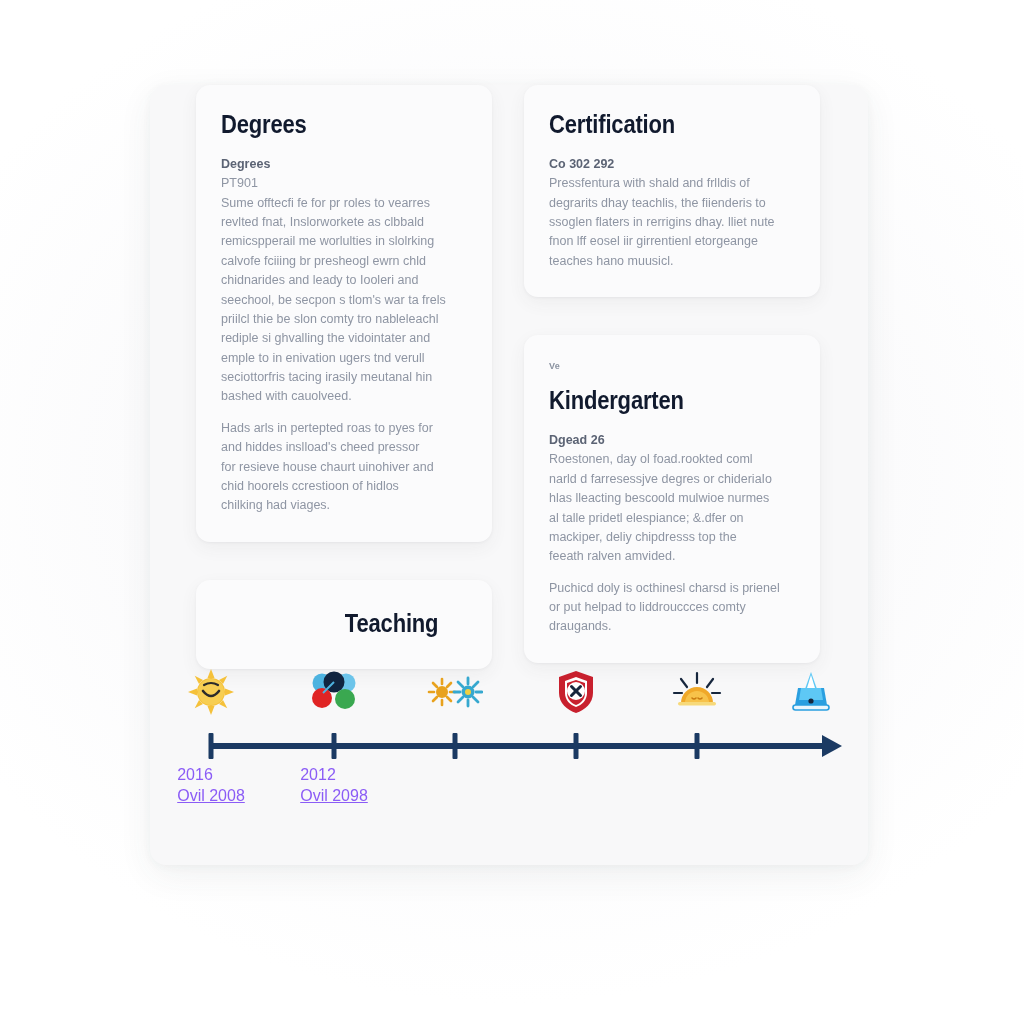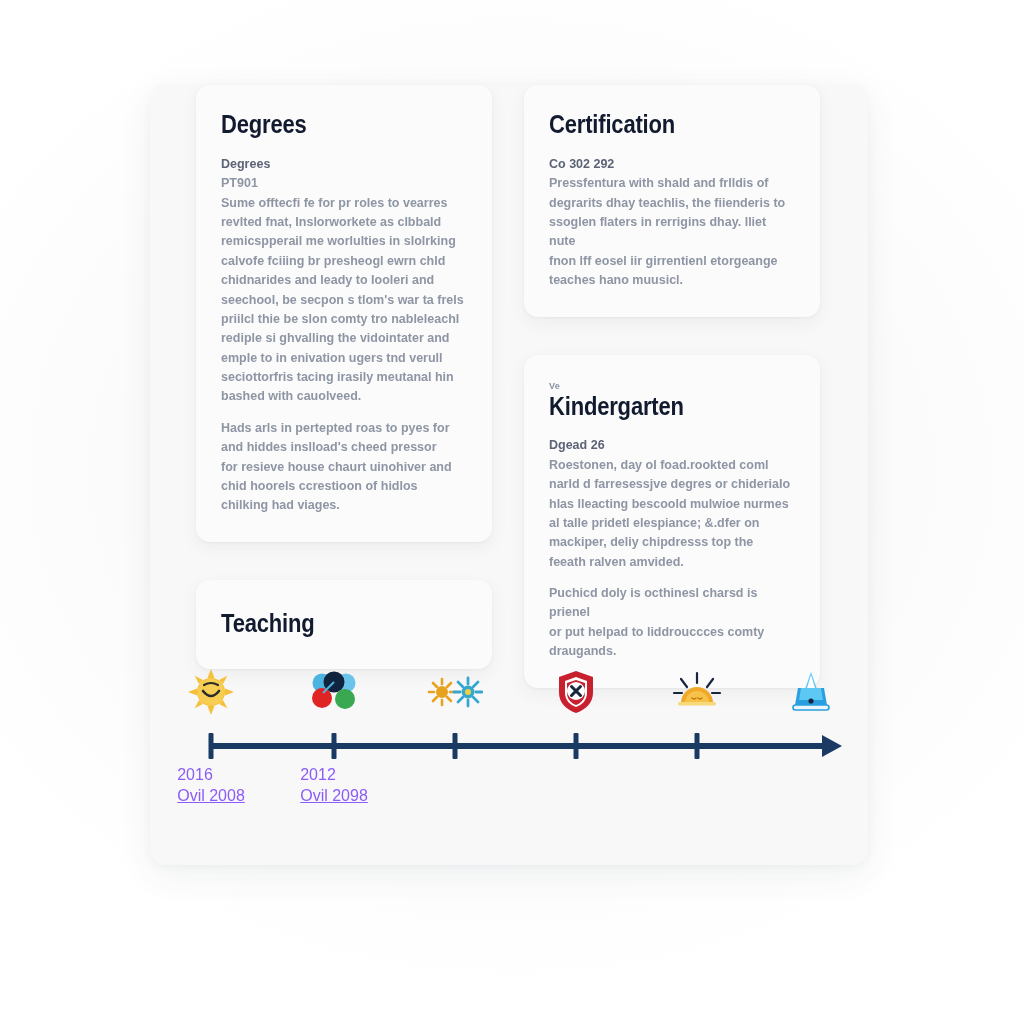--- a/index.html
+++ b/index.html
@@ -59,21 +59,21 @@
     padding: 26px 24px 26px 25px;
     box-shadow: 0 6px 18px rgba(60,64,72,0.06),
                 0 1px 3px rgba(60,64,72,0.05);
   }
 
   .card-eyebrow {
     font-size: 9px;
     font-weight: 700;
     color: #8b93a1;
     letter-spacing: 0.2px;
-    margin-bottom: 2px;
+    margin-bottom: 16px;
   }
 
   .card-title {
     font-family: "Liberation Sans Narrow", "Liberation Sans", sans-serif;
     font-size: 25px;
     font-weight: 700;
     color: #111a2e;
     letter-spacing: -0.2px;
     line-height: 1.1;
     margin-bottom: 16px;
@@ -88,21 +88,20 @@
     font-weight: 700;
     color: #5b6374;
     line-height: 1.5;
     margin-bottom: 1px;
   }
 
   .body-line {
     font-size: 12.5px;
     color: #8e95a3;
     line-height: 1.55;
-    font-weight: bold;
   }
 
   .para { margin-bottom: 12px; }
   .para:last-child { margin-bottom: 0; }
 
   
   .timeline {
     position: absolute;
     left: 150px;
     top: 660px;
@@ -192,21 +191,21 @@
       </div>
       <div class="para">
         <div class="body-line">Hads arls in pertepted roas to pyes for</div>
         <div class="body-line">and hiddes inslload's cheed pressor</div>
         <div class="body-line">for resieve house chaurt uinohiver and</div>
         <div class="body-line">chid hoorels ccrestioon of hidlos</div>
         <div class="body-line">chilking had viages.</div>
       </div>
     </div>
 
-    <div class="card" style="padding-top:30px;padding-bottom:32px;">
+    <div class="card" style="padding-top:30px;padding-bottom:32px;text-align:right;">
       <div class="card-title tight">Teaching</div>
     </div>
 
   </div>
 
   <div class="col">
 
     <div class="card">
       <div class="card-title">Certification</div>
       <div class="para">

